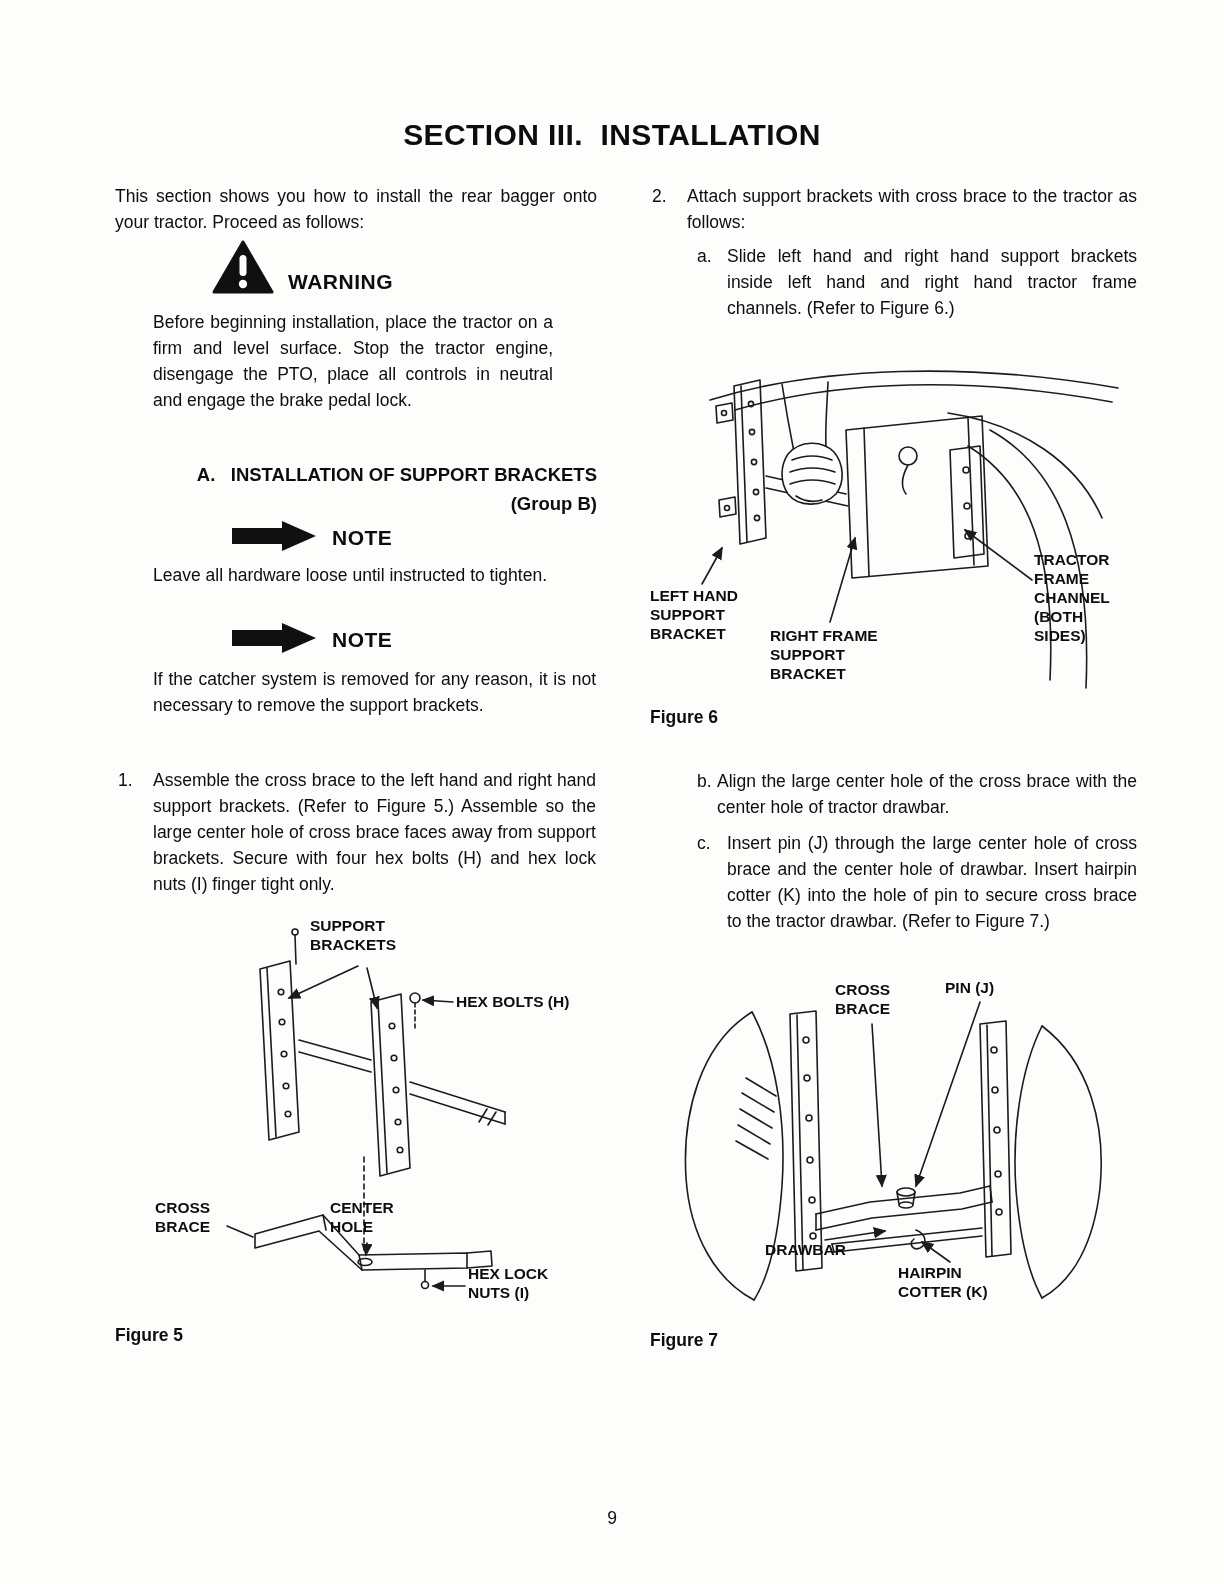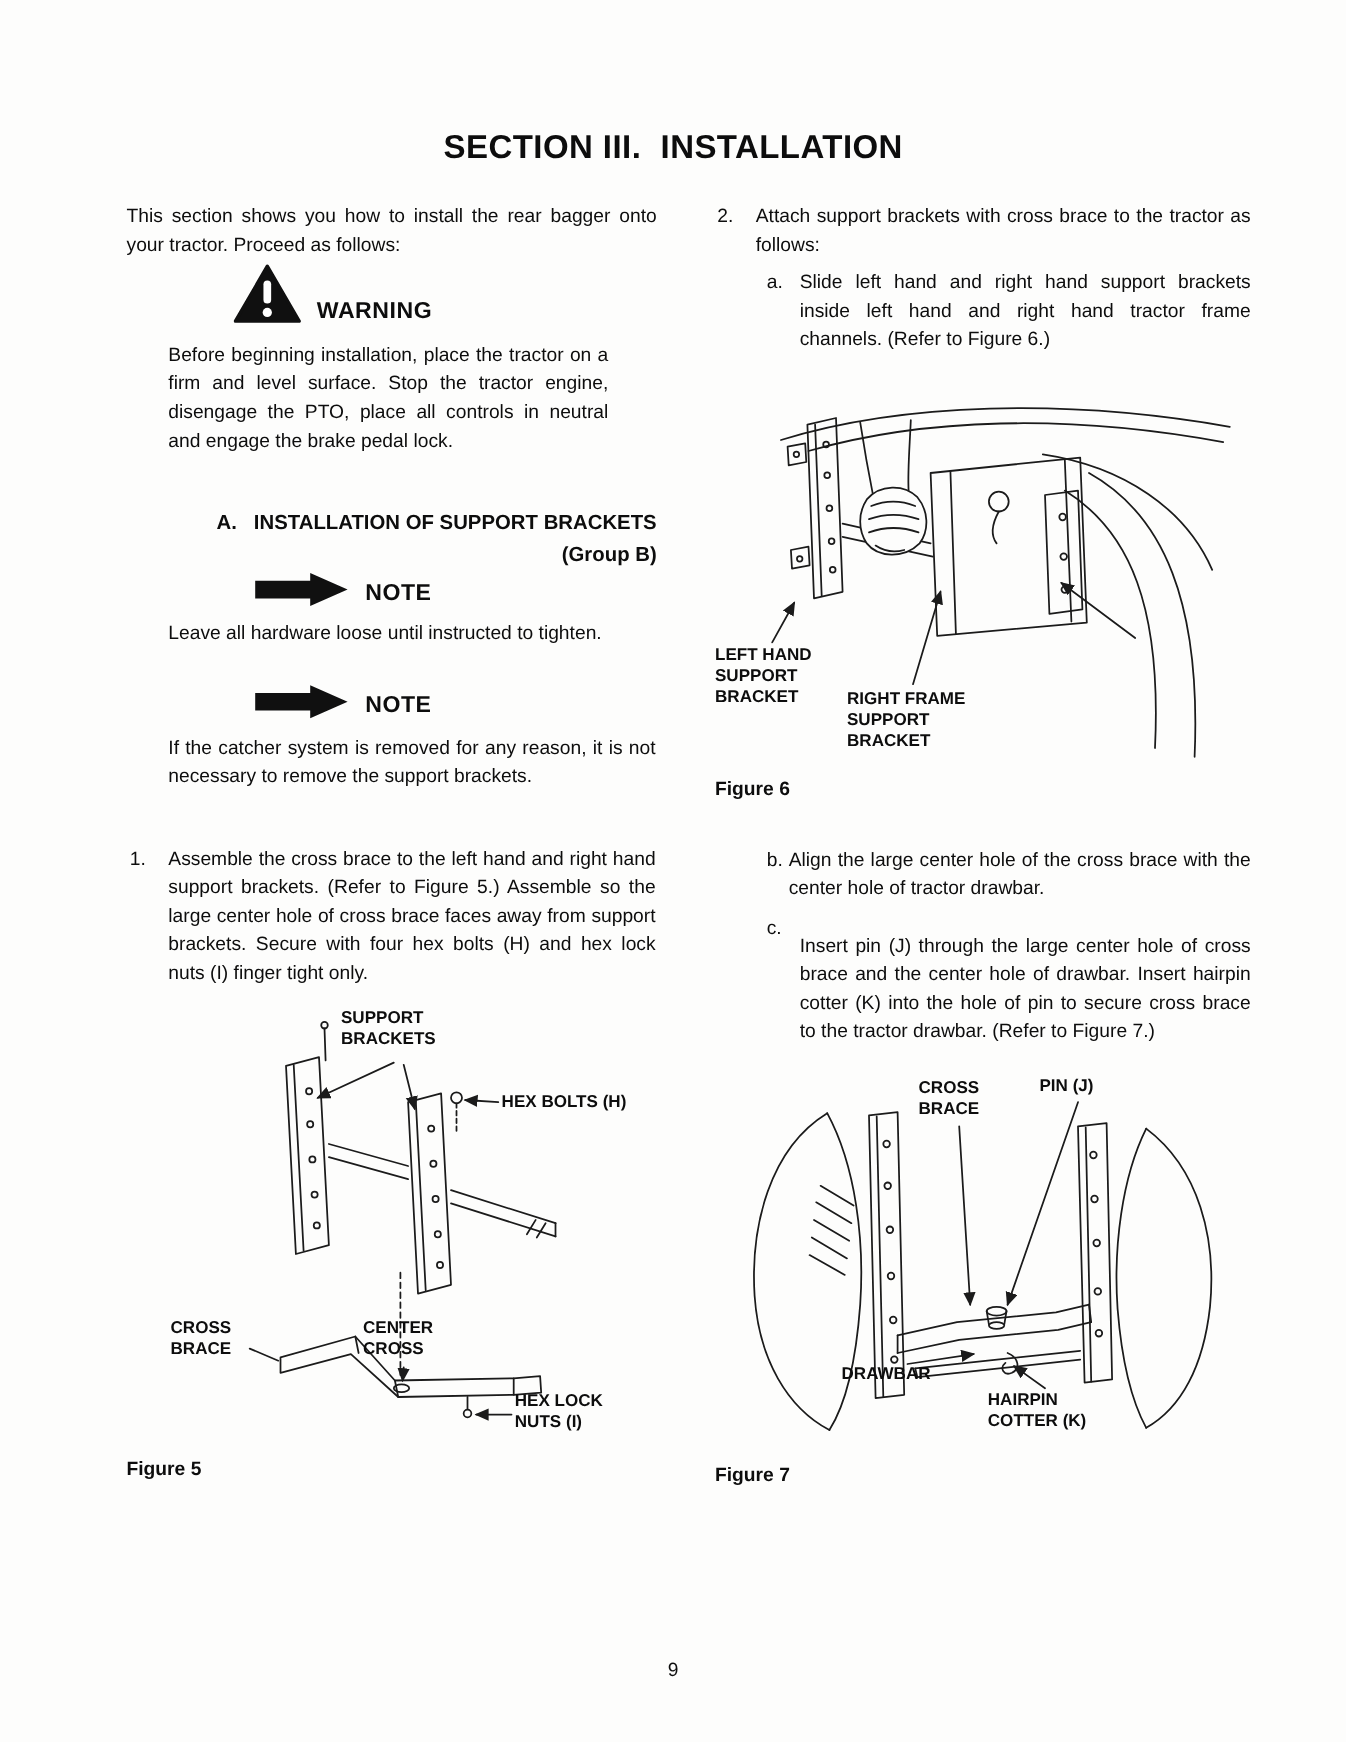--- a/index.html
+++ b/index.html
@@ -142,21 +142,21 @@
       <line x1="112" y1="314" x2="138" y2="325"></line>
       <line x1="350" y1="374" x2="318" y2="374" marker-end="url(#ah5)"></line>
     </g>
   </svg>
   <div class="fig-label" style="left:195px; top:4px; width:120px;">SUPPORT
 BRACKETS</div>
   <div class="fig-label left" style="left:341px; top:80px; width:145px;">HEX BOLTS (H)</div>
   <div class="fig-label left" style="left:40px; top:286px; width:75px;">CROSS
 BRACE</div>
   <div class="fig-label" style="left:215px; top:286px; width:80px;">CENTER
-CROSS</div>
+HOLE</div>
   <div class="fig-label left" style="left:353px; top:352px; width:100px;">HEX LOCK
 NUTS (I)</div>
 </div>
 <div class="abs fig-caption" style="left:115px; top:1325px; width:490px;">Figure 5</div>
 
 <div class="abs" style="left:650px; top:183px; width:487px;">
   <span class="list-num" style="left:2px; top:0;">2.</span>
   <div class="body-text" style="margin-left:37px;">Attach support brackets with cross brace to the tractor as follows:</div>
 </div>
 
@@ -219,31 +219,36 @@
       <line x1="180" y1="264" x2="205" y2="180" marker-end="url(#ah6)"></line>
       <line x1="382" y1="222" x2="315" y2="172" marker-end="url(#ah6)"></line>
     </g>
   </svg>
   <div class="fig-label" style="left:0px; top:228px; width:112px;">LEFT HAND
 SUPPORT
 BRACKET</div>
   <div class="fig-label" style="left:120px; top:268px; width:120px;">RIGHT FRAME
 SUPPORT
 BRACKET</div>
+  <div class="fig-label left" style="left:384px; top:192px; width:103px;">TRACTOR
+FRAME
+CHANNEL
+(BOTH
+SIDES)</div>
 </div>
 <div class="abs fig-caption" style="left:650px; top:707px; width:487px;">Figure 6</div>
 
 <div class="abs" style="left:687px; top:768px; width:450px;">
   <span class="list-num" style="left:10px; top:0;">b.</span>
   <div class="body-text" style="margin-left:30px;">Align the large center hole of the cross brace with the center hole of tractor drawbar.</div>
 </div>
 
 <div class="abs" style="left:687px; top:830px; width:450px;">
   <span class="list-num" style="left:10px; top:0;">c.</span>
-  <div class="body-text" style="margin-left:40px;margin-top:16px;">Insert pin (J) through the large center hole of cross brace and the center hole of drawbar.  Insert hairpin cotter (K) into the hole of pin to secure cross brace to the tractor drawbar.  (Refer to Figure 7.)</div>
+  <div class="body-text" style="margin-left:40px;">Insert pin (J) through the large center hole of cross brace and the center hole of drawbar.  Insert hairpin cotter (K) into the hole of pin to secure cross brace to the tractor drawbar.  (Refer to Figure 7.)</div>
 </div>
 
 <div class="figure" style="left:650px; top:978px; width:487px; height:350px;">
   <svg class="art" width="487" height="350" viewBox="0 0 487 350">
     <defs>
       <marker id="ah7" markerWidth="9" markerHeight="8" refX="7" refY="3.5" orient="auto">
         <path d="M0,0 L8,3.5 L0,7 Z" fill="#1b1b1b"></path>
       </marker>
     </defs>
     <g stroke="#1b1b1b" stroke-width="1.6" fill="none" stroke-linejoin="round" stroke-linecap="round">

